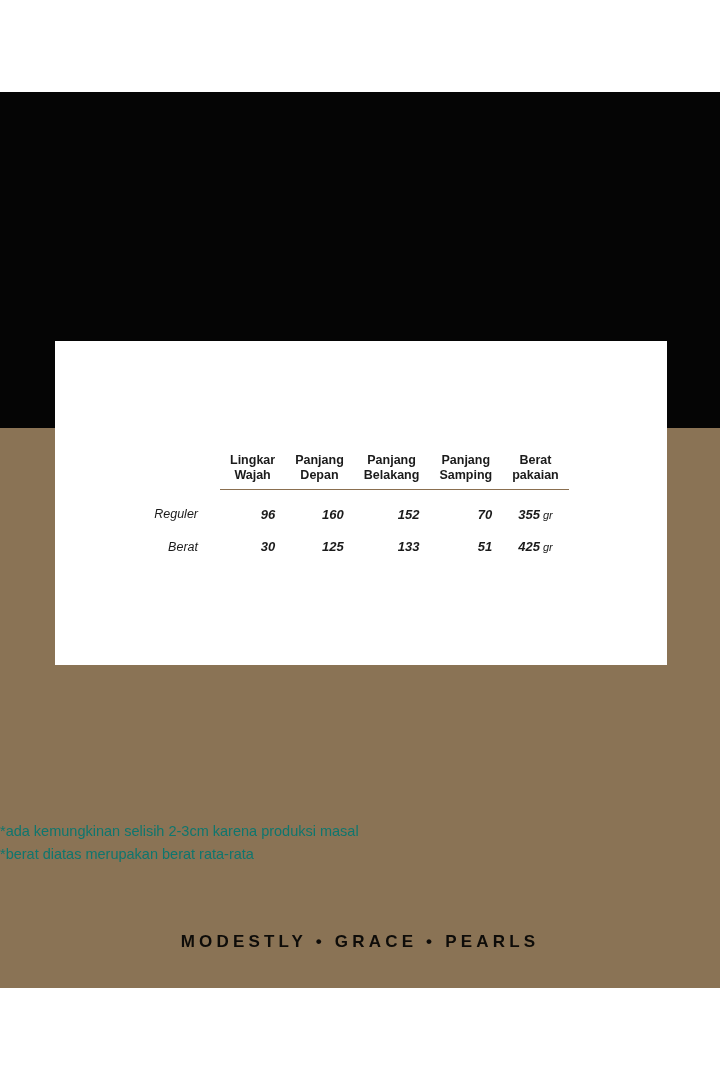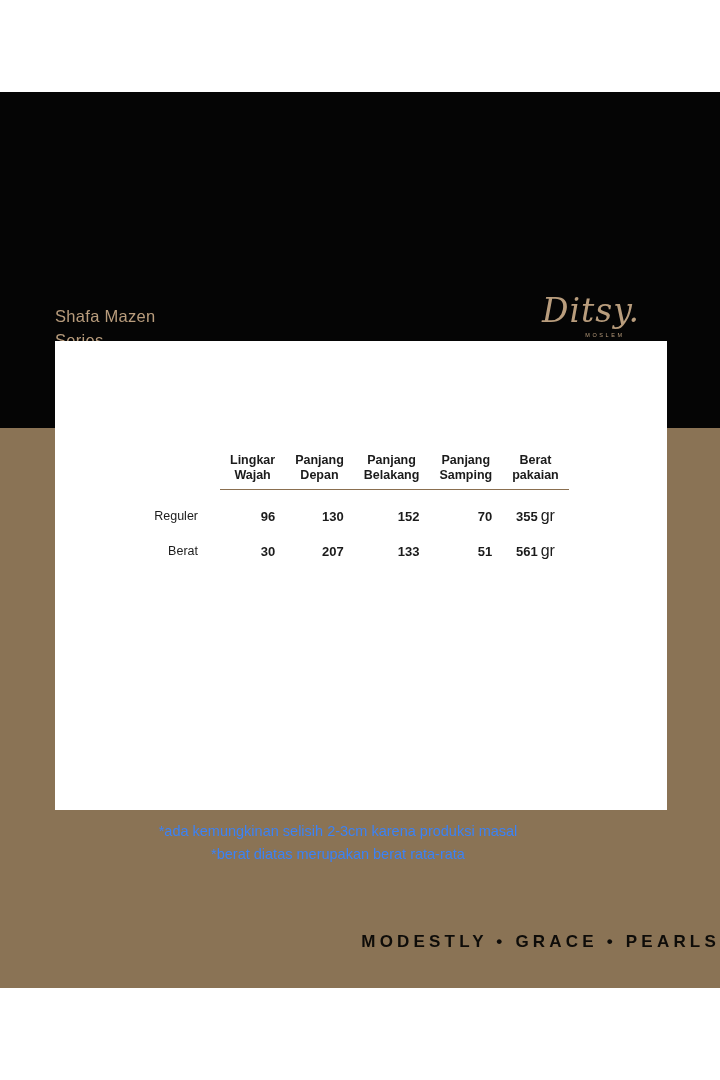--- a/index.html
+++ b/index.html
@@ -103,21 +103,21 @@
     height: 1.5px;
     background: #8a6f50;
   }
 
   
   .card {
     position: absolute;
     left: 55px;
     top: 341px;
     width: 612px;
-    height: 469px;
+    height: 324px;
     background: #ffffff;
   }
 
   table.size-table {
     position: absolute;
     left: 45px;
     top: 112px;
     border-collapse: collapse;
   }
   table.size-table th,
@@ -142,77 +142,71 @@
     border-bottom: none;
     width: 100px;
   }
   table.size-table td {
     text-align: right;
     padding-top: 17px;
     font-weight: 700;
     font-size: 13px;
     padding-left: 10px;
     padding-right: 10px;
+    font-style: italic;
   }
   table.size-table td.rowlabel {
     text-align: right;
     font-weight: 400;
     padding-right: 22px;
     font-size: 12.5px;
   }
   table.size-table td.weight {
     text-align: center;
   }
   .unit {
-    font-size: 16px;
+    font-size: 11px;
     font-weight: 400;
     margin-left: 3px;
   }
 
   
   .notes {
     position: absolute;
     left: 0;
     top: 820px;
     width: 676px;
-    text-align: center;
-    color: #3b82f6;
+    color: #0f766e;
     font-size: 14.5px;
     line-height: 23px;
     white-space: pre-line;
   }
 
   
   .tagline {
     position: absolute;
     left: 0;
     top: 932px;
     width: 720px;
-    text-align: right;
+    text-align: center;
     color: #0e0c09;
     font-size: 17px;
     font-weight: 700;
     letter-spacing: 4.2px;
   }
 </style>
 </head>
 <body>
 
 <div class="page">
 
   <div class="top-margin"></div>
 
   <div class="header-band">
-    <div class="header-title">Shafa Mazen
-Series</div>
-
-    <div class="brand">
-      <span class="brand-mark">Ditsy.</span>
-      <span class="brand-sub">MOSLEM</span>
-    </div>
+
 
     <div class="brand-underline"></div>
   </div>
 
   <div class="body-band"></div>
 
   <div class="card">
     <table class="size-table">
       <thead>
         <tr>
@@ -226,32 +220,32 @@
           <th>Panjang
 Samping</th>
           <th>Berat
 pakaian</th>
         </tr>
       </thead>
       <tbody>
         <tr>
           <td class="rowlabel">Reguler</td>
           <td>96</td>
-          <td>130</td>
+          <td>160</td>
           <td>152</td>
           <td>70</td>
           <td class="weight"><span>355</span><span class="unit">gr</span></td>
         </tr>
         <tr>
           <td class="rowlabel">Berat</td>
           <td>30</td>
-          <td>207</td>
+          <td>125</td>
           <td>133</td>
           <td>51</td>
-          <td class="weight"><span>561</span><span class="unit">gr</span></td>
+          <td class="weight"><span>425</span><span class="unit">gr</span></td>
         </tr>
       </tbody>
     </table>
   </div>
 
   <div class="notes">*ada kemungkinan selisih 2-3cm karena produksi masal
 *berat diatas merupakan berat rata-rata</div>
 
   <div class="tagline">MODESTLY • GRACE • PEARLS</div>
 

